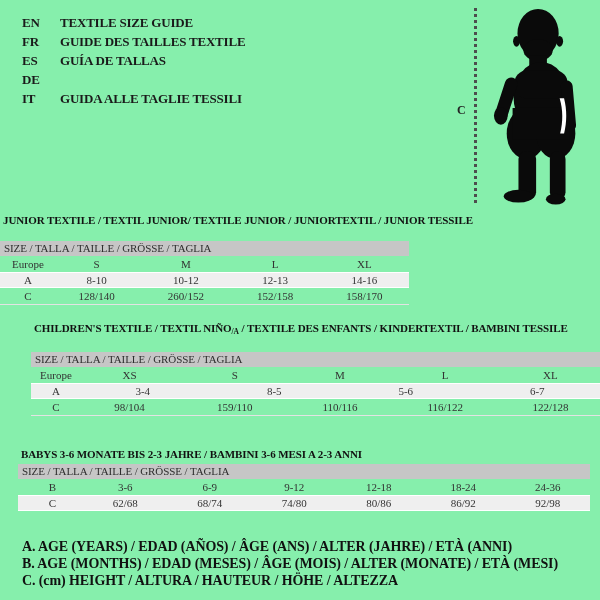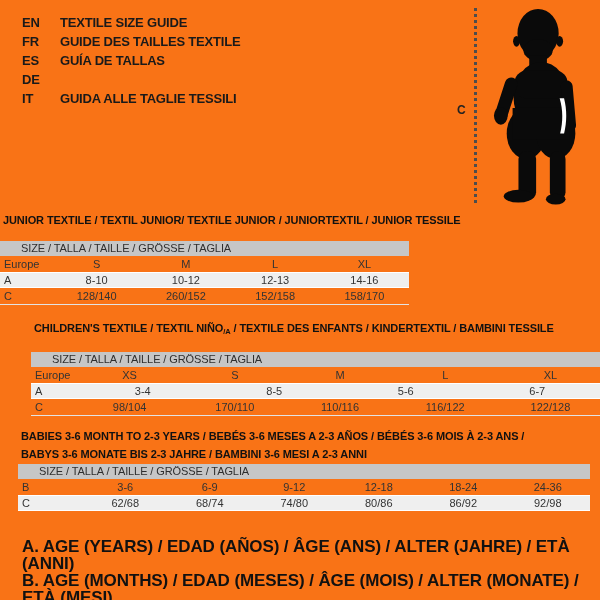--- a/index.html
+++ b/index.html
@@ -1,20 +1,20 @@
 <!DOCTYPE html>
 <html style="--size-bar-bg: #c6c6c6; --row-stripe-bg: #efefef; --table-text: #333333;"><head>
 <meta charset="utf-8">
 <style>
   html,body{margin:0;padding:0;}
   .page{
     position:relative;
     width:600px;height:600px;
-    background:#f97316;
-    font-family:Liberation Sans, sans-serif;
+    background:#86efac;
+    font-family:Liberation Serif, serif;
     overflow:hidden;
     color:#141414;
   }
   
   .lang-header{position:absolute;top:13px;left:22px;}
   .lang-row{display:flex;line-height:19px;font-size:13px;font-weight:700;letter-spacing:-0.2px;color:#1a1a1a;}
   .lang-code{width:38px;}
   
   .figure-area{position:absolute;top:0;left:440px;width:160px;height:220px;}
   .c-label{position:absolute;left:17px;top:103px;font-size:12px;font-weight:700;color:#222;}
@@ -30,35 +30,35 @@
   .size-table:nth-child(2){top:322px;left:31px;width:572px;}
   .size-table:nth-child(3){top:427px;left:18px;width:572px;}
   .table-title{
     margin-left:3px;font-size:11px;font-weight:700;line-height:13px;
     letter-spacing:-0.1px;white-space:nowrap;color:#111;
   }
   .size-table:nth-child(3) .table-title{line-height:18px;white-space:normal;}
   .size-bar{
     margin-top:14px;height:15px;line-height:15px;
     background:var(--size-bar-bg,#c6c6c6);
-    padding-left:21px;font-size:11px;color:#2e2e2e;letter-spacing:-0.1px;
+    padding-left:4px;font-size:11px;color:#2e2e2e;letter-spacing:-0.1px;
   }
   .size-table:nth-child(3) .size-bar{margin-top:1px;}
   .trow{display:flex;height:16px;line-height:16px;font-size:11px;color:var(--table-text,#333);}
   .trow:nth-child(even){background:var(--row-stripe-bg,#efefef);box-shadow:inset 0 1px 0 #fff, inset 0 -1px 0 #fff;}
   .size-table:nth-child(1) .rows,.size-table:nth-child(2) .rows{border-bottom:1px solid #e3e3e3;}
-  .tlabel{padding-left:4px;text-align:left;}
+  .tlabel{padding-left:4px;text-align:center;}
   .size-table:nth-child(1) .tlabel{width:48px;}
   .size-table:nth-child(2) .tlabel{width:42px;}
   .size-table:nth-child(3) .tlabel{width:61px;}
   .tcell{flex:1;text-align:center;}
   .sub{font-size:7.5px;vertical-align:-2px;font-weight:700;}
   
   .legend{position:absolute;top:538px;left:22px;}
-  .legend-line{font-size:17px;font-weight:700;line-height:17px;letter-spacing:-0.1px;color:#111;}
+  .legend-line{font-size:14px;font-weight:700;line-height:17px;letter-spacing:-0.1px;color:#111;}
 </style>
 </head>
 <body>
 
 <div class="page">
 
   <div class="lang-header">
       <div class="lang-row">
         <span class="lang-code">EN</span>
         <span class="lang-label">TEXTILE SIZE GUIDE</span>
@@ -150,29 +150,29 @@
           <div class="trow">
             <span class="tlabel">A</span>
             <span class="tcell">3-4</span>
             <span class="tcell">8-5</span>
             <span class="tcell">5-6</span>
             <span class="tcell">6-7</span>
           </div>
           <div class="trow">
             <span class="tlabel">C</span>
             <span class="tcell">98/104</span>
-            <span class="tcell">170/110</span>
+            <span class="tcell">159/110</span>
             <span class="tcell">110/116</span>
             <span class="tcell">116/122</span>
             <span class="tcell">122/128</span>
           </div>
         </div>
       </section>
       <section class="size-table">
-        <div class="table-title"><span>BABIES 3-6 MONTH TO 2-3 YEARS / BEBÉS 3-6 MESES A 2-3 AÑOS / BÉBÉS 3-6 MOIS À 2-3 ANS /</span><br><span>BABYS 3-6 MONATE BIS 2-3 JAHRE / BAMBINI 3-6 MESI A 2-3 ANNI</span></div>
+        <div class="table-title"><br><span>BABYS 3-6 MONATE BIS 2-3 JAHRE / BAMBINI 3-6 MESI A 2-3 ANNI</span></div>
         <div class="size-bar">SIZE / TALLA / TAILLE / GRÖSSE / TAGLIA</div>
         <div class="rows">
           <div class="trow">
             <span class="tlabel">B</span>
             <span class="tcell">3-6</span>
             <span class="tcell">6-9</span>
             <span class="tcell">9-12</span>
             <span class="tcell">12-18</span>
             <span class="tcell">18-24</span>
             <span class="tcell">24-36</span>
@@ -186,15 +186,16 @@
             <span class="tcell">86/92</span>
             <span class="tcell">92/98</span>
           </div>
         </div>
       </section>
     </div>
 
   <div class="legend">
       <div class="legend-line">A. AGE (YEARS) / EDAD (AÑOS) / ÂGE (ANS) / ALTER (JAHRE) / ETÀ (ANNI)</div>
       <div class="legend-line">B. AGE (MONTHS) / EDAD (MESES) / ÂGE (MOIS) / ALTER (MONATE) / ETÀ (MESI)</div>
+      <div class="legend-line">C. (cm) HEIGHT / ALTURA / HAUTEUR / HÖHE / ALTEZZA</div>
     </div>
 
 </div>
 
 </body></html>

